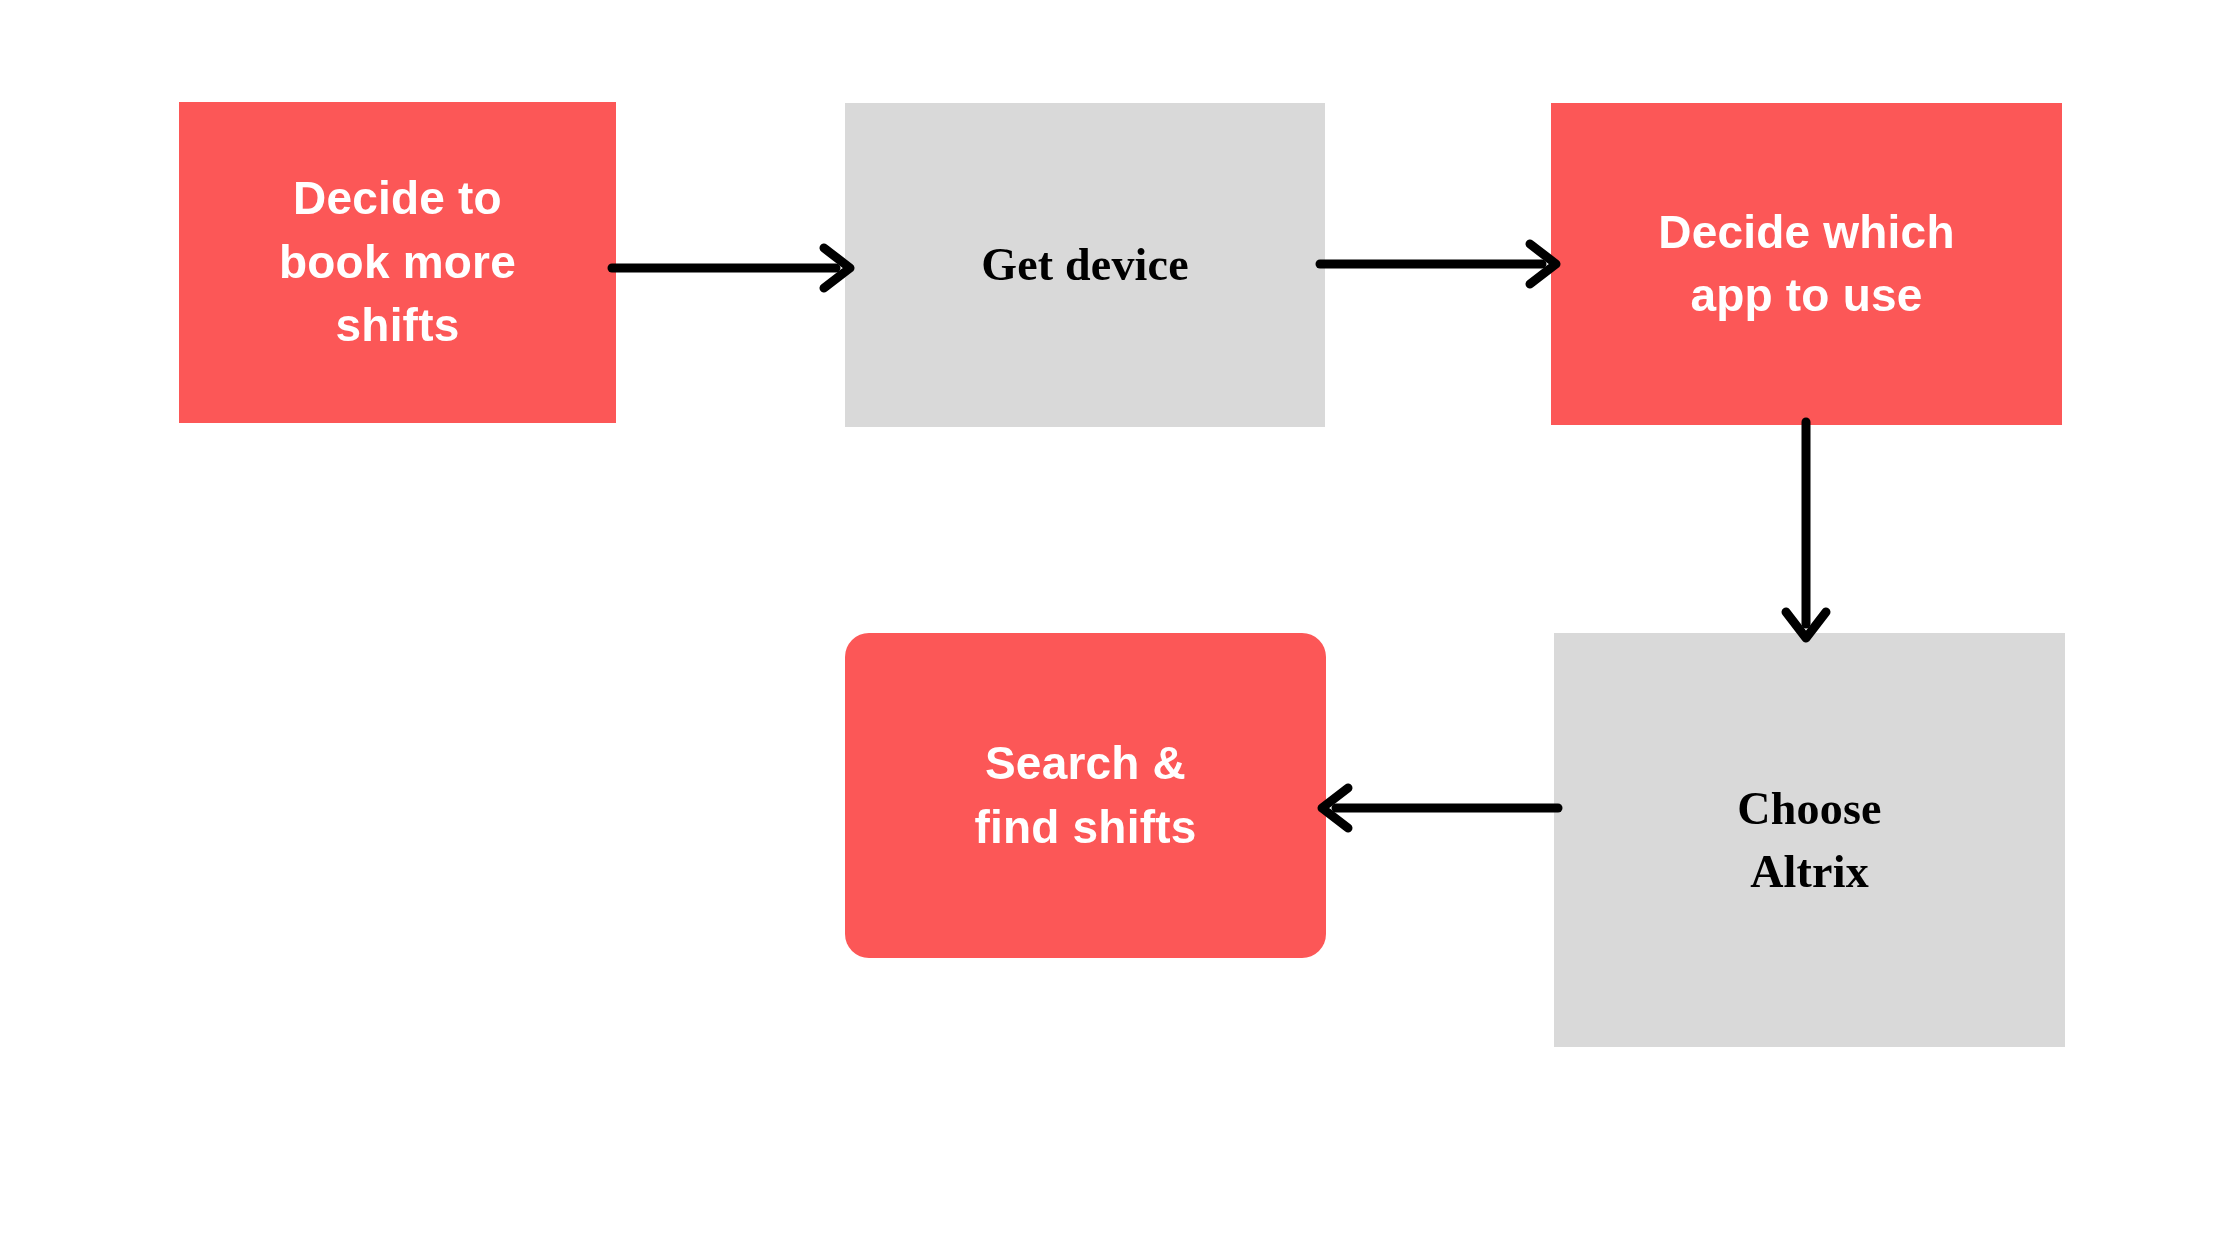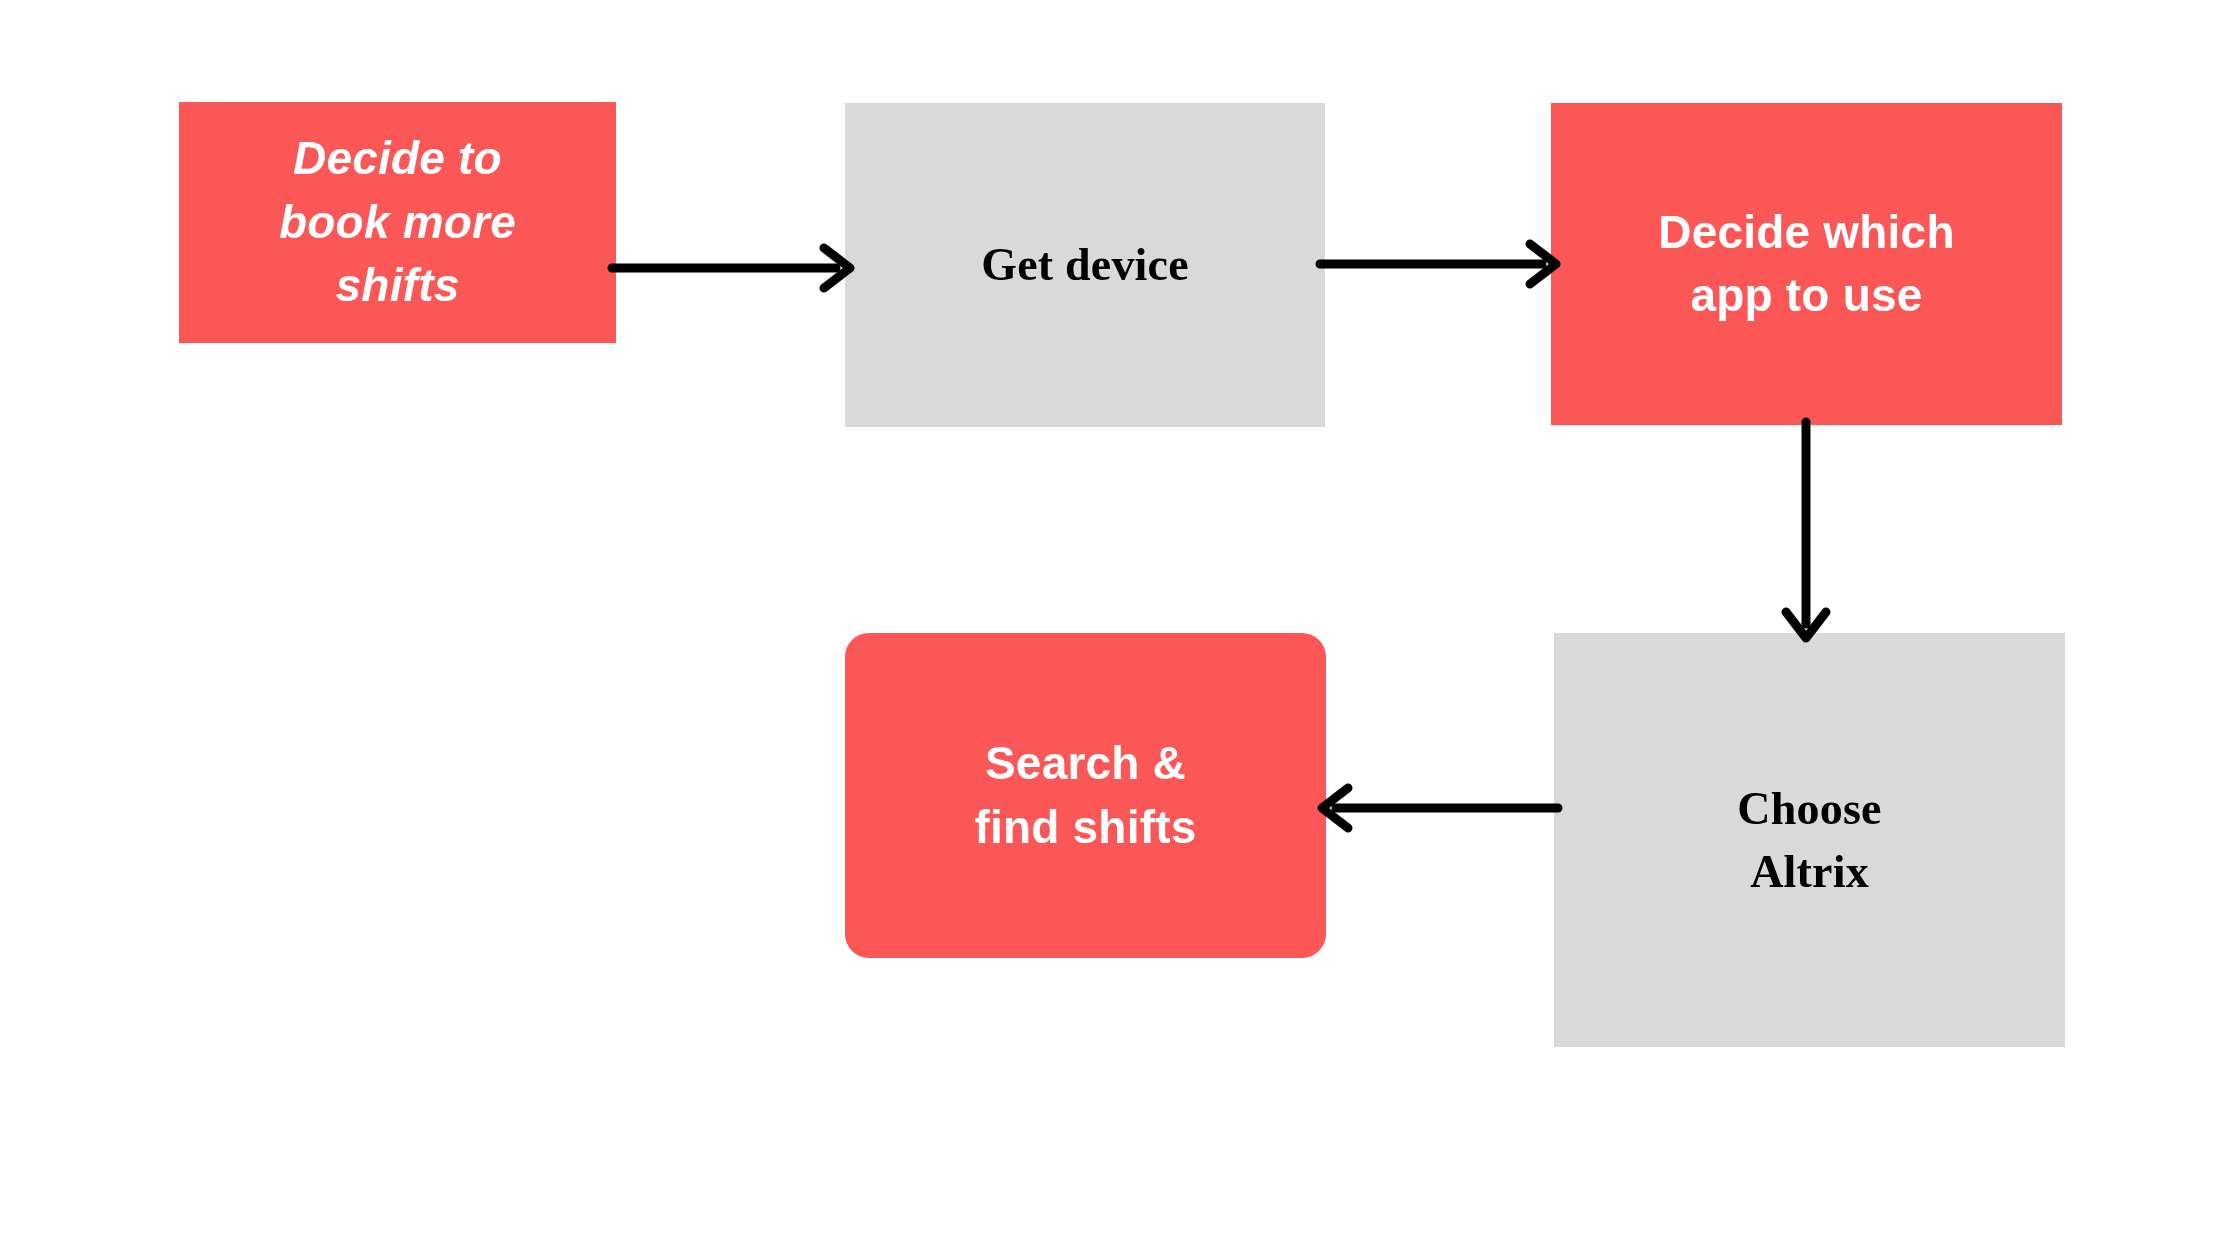--- a/index.html
+++ b/index.html
@@ -36,21 +36,21 @@
   }
   .node--red {
     background: #fc5757;
     color: #ffffff;
   }
   .node--gray {
     background: #d9d9d9;
     color: #000000;
     font-family: Liberation Serif, serif;
   }
-  #node-decide-book  { left: 179px; top: 102px;  width: 437px; height: 241px; font-size: 46px; font-style: italic; }
+  #node-decide-book  { left: 179px; top: 102px;  width: 437px; height: 321px; font-size: 46px; }
   #node-get-device   { left: 845px; top: 103px;  width: 480px; height: 324px; font-size: 46px; }
   #node-decide-app   { left: 1551px; top: 103px; width: 511px; height: 322px; font-size: 46px; }
   #node-search-find  { left: 845px; top: 633px;  width: 481px; height: 325px; font-size: 46px; border-radius: 24px; }
   #node-choose-altrix{ left: 1554px; top: 633px; width: 511px; height: 414px; font-size: 46px; }
 
   .connector {
     position: absolute;
     overflow: visible;
   }
   #conn-decide-to-device { left: 608px; top: 240px; width: 248px; height: 56px; }

